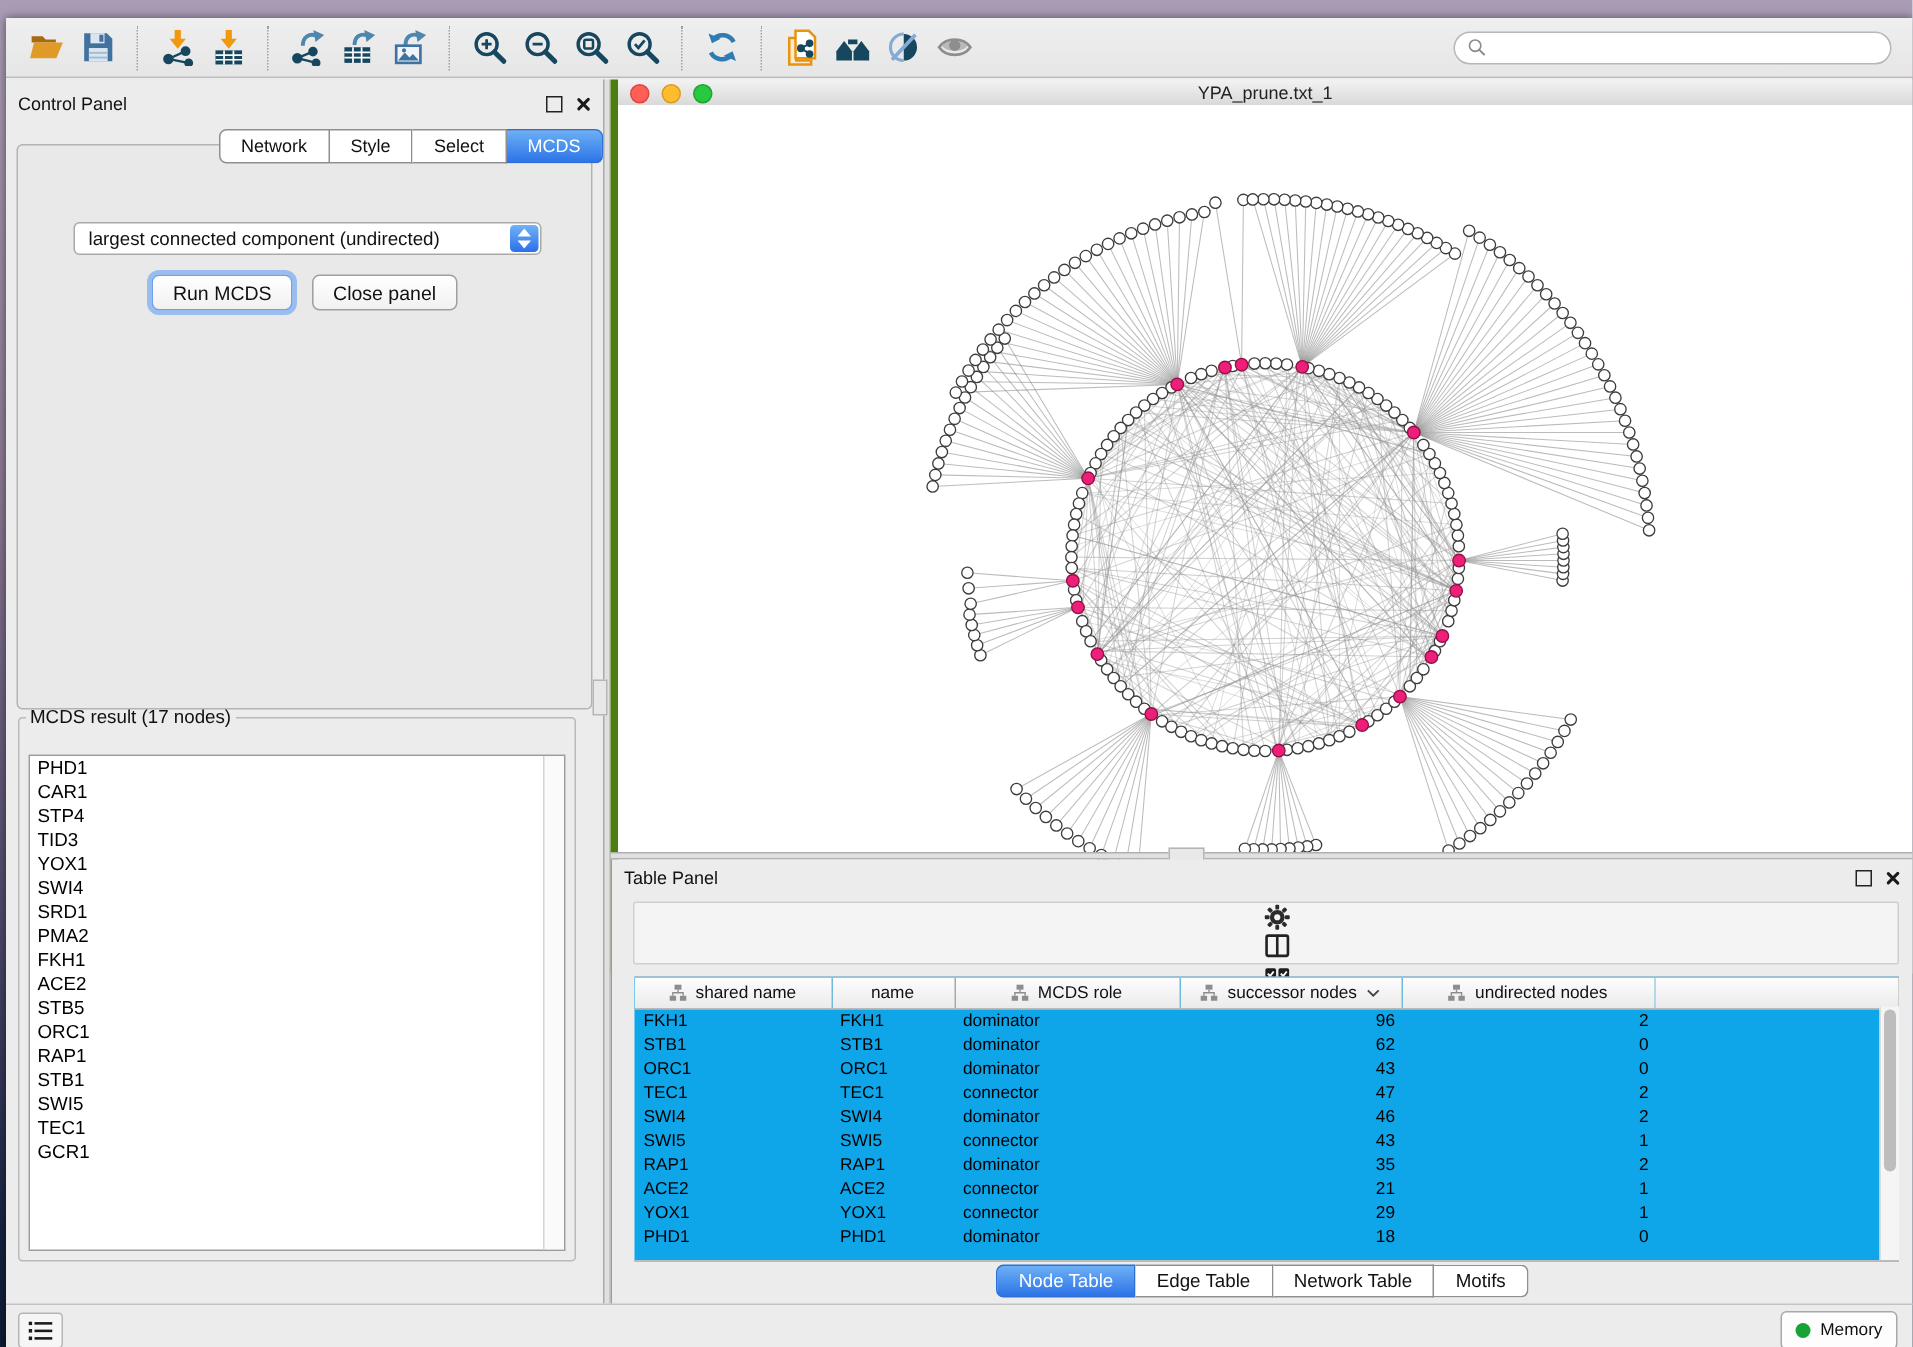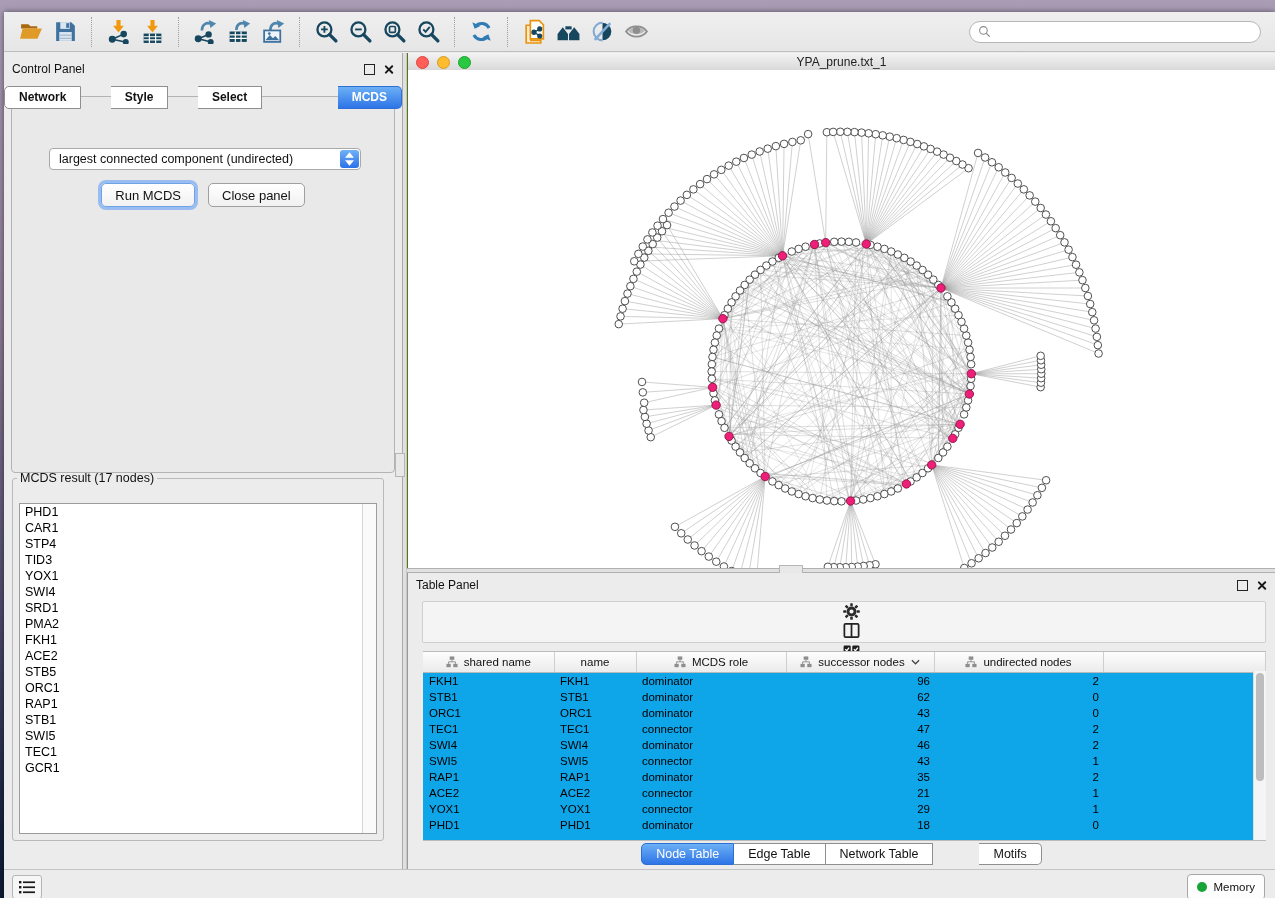--- a/index.html
+++ b/index.html
@@ -29,43 +29,43 @@
 
   
   .panel-header{height:20px;display:flex;align-items:center;padding:2px 8px 0 8px;font-size:12px;color:#111;}
   .panel-header .ph-title{flex:1;}
   .win-ctl{display:flex;gap:8px;align-items:center;}
   .float-box{width:9px;height:9px;border:1.5px solid #222;display:inline-block;}
   .close-x{width:11px;height:11px;display:inline-block;position:relative;}
   .close-x::before,.close-x::after{content:"";position:absolute;left:5px;top:0;width:2.2px;height:11px;background:#1a1a1a;border-radius:1px;}
   .close-x::before{transform:rotate(45deg);} .close-x::after{transform:rotate(-45deg);}
 
-  .seg-tabs{display:flex;justify-content:space-between;margin-top:7px;position:relative;z-index:2;font-weight:bold;}
+  .seg-tabs{display:flex;justify-content:flex-end;margin-top:7px;position:relative;z-index:2;}
   .seg-tab{height:21px;line-height:21px;padding:0 14px;font-size:12px;background:#fff;border:1px solid #8f8f8f;border-left:none;color:#111;}
   .seg-tab:first-child{border-left:1px solid #8f8f8f;border-radius:5px 0 0 5px;}
-  .seg-tab:last-child{border-radius:0 5px 5px 0;margin-left:46px;}
+  .seg-tab:last-child{border-radius:0 5px 5px 0;}
   .seg-tab.active{background:linear-gradient(#6cb0f5,#2d74e7);color:#fff;border-color:#2d6fd4;}
 
   .tab-content-box{position:absolute;left:7px;right:7px;top:39px;height:375px;border:1px solid #b3b3b3;border-radius:4px;background:#e9e9e9;}
   .opt-label{text-align:center;margin-top:33px;font-size:13px;color:#111;}
   .opt-select{position:absolute;left:37px;right:33px;top:51px;height:22px;background:#fff;border:1px solid #a9a9a9;border-radius:4px;font-size:12.5px;display:flex;align-items:center;padding-left:9px;box-sizing:border-box;color:#111;}
   .opt-select .stepper{position:absolute;right:1px;top:1px;bottom:1px;width:19px;border-radius:3px;background:linear-gradient(#71b2f8,#2a70e8);display:flex;flex-direction:column;align-items:center;justify-content:center;gap:2px;}
   .opt-select .stepper svg{width:9px;height:6px;}
   .cp-buttons{position:absolute;left:0;right:0;top:86px;display:flex;justify-content:center;gap:13px;}
   .btn{height:22px;padding:0 13px;background:linear-gradient(#ffffff,#f1f1f1);border:1px solid #9f9f9f;border-radius:5px;font-size:13px;color:#111;display:flex;align-items:center;font-family:"Liberation Sans",sans-serif;}
   .btn.focused{box-shadow:0 0 0 3px rgba(100,160,245,.6);border-color:#6ea3e8;}
 
   fieldset.mcds-result{position:absolute;left:8px;width:372px;top:414px;height:370px;margin:0;padding:2px 4px 4px 4px;border:1px solid #b9b9b9;border-radius:3px;box-sizing:border-box;background:transparent;}
   fieldset.mcds-result legend{font-size:12.5px;padding:0 3px;color:#111;}
   .result-list{position:absolute;left:6px;right:6px;top:18px;bottom:6px;background:#fff;border:1px solid #9c9c9c;overflow:hidden;}
   .result-item{font-size:12.5px;line-height:16px;padding-left:5px;color:#000;}
   .result-scroll{position:absolute;right:0;top:0;bottom:0;width:13px;background:#fafafa;border-left:1px solid #d4d4d4;}
 
   
-  .net-window{position:absolute;left:0;top:0;right:0;height:596px;border-left:1px solid #4d7c0f;box-sizing:border-box;}
+  .net-window{position:absolute;left:0;top:0;right:0;height:596px;border-left:5px solid #4d7c0f;box-sizing:border-box;}
   .net-titlebar{height:17px;background:linear-gradient(#f3f3f3,#d9d9d9);border-bottom:1px solid #ababab;position:relative;display:flex;align-items:center;justify-content:center;}
   .traffic{position:absolute;left:8px;top:3px;display:flex;gap:8px;}
   .traffic span{width:11px;height:11px;border-radius:50%;display:inline-block;}
   .tl-red{background:#ff5f57;border:.5px solid #e0443e;}
   .tl-yellow{background:#febc2e;border:.5px solid #d89c21;}
   .tl-green{background:#28c840;border:.5px solid #1da331;}
   .net-title{font-size:12px;color:#222;}
   .net-canvas{position:absolute;left:0;top:17px;right:0;bottom:0;background:#fff;}
   .net-canvas svg{width:100%;height:100%;display:block;}
 

